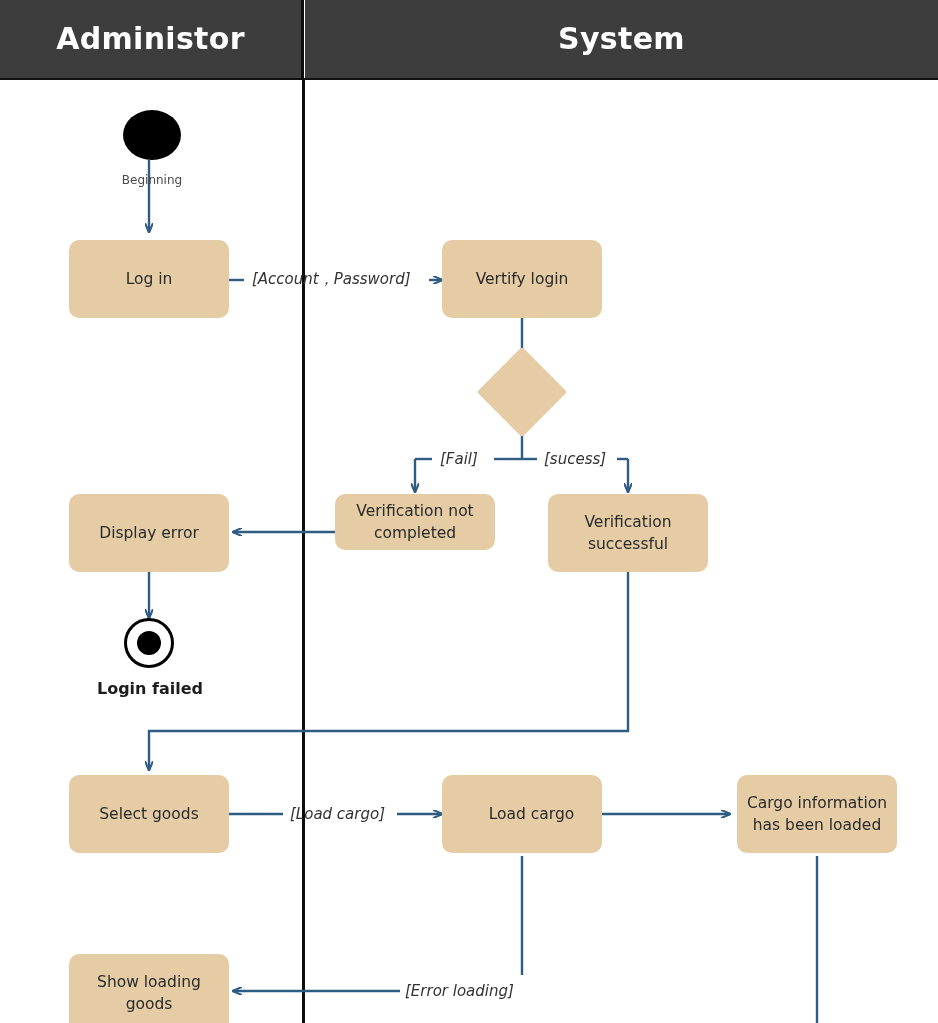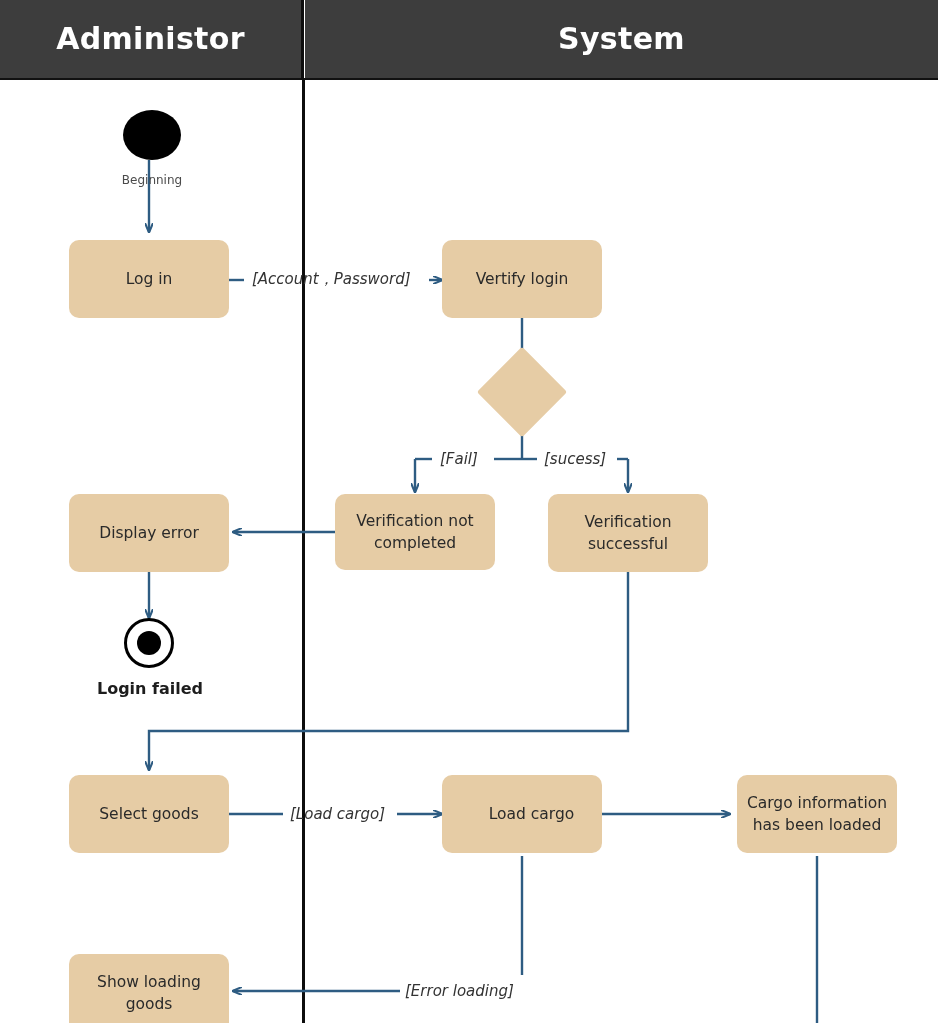--- a/index.html
+++ b/index.html
@@ -191,21 +191,21 @@
   <div class="activity-box" id="node-log-in" style="left:69px; top:240px; width:160px; height:78px;">
     <span>Log in</span>
   </div>
 
   <div class="activity-box" id="node-vertify-login" style="left:442px; top:240px; width:160px; height:78px;">
     <span>Vertify login</span>
   </div>
 
   <div class="decision-diamond" style="left:490px; top:360px; width:64px; height:64px;"></div>
 
-  <div class="activity-box" id="node-verification-not-completed" style="left:335px; top:494px; width:160px; height:76px;">
+  <div class="activity-box" id="node-verification-not-completed" style="left:335px; top:494px; width:160px; height:56px;">
     <span>Verification not completed</span>
   </div>
 
   <div class="activity-box" id="node-display-error" style="left:69px; top:494px; width:160px; height:78px;">
     <span>Display error</span>
   </div>
 
   <div class="activity-box" id="node-verification-successful" style="left:548px; top:494px; width:160px; height:78px;">
     <span>Verification successful</span>
   </div>

